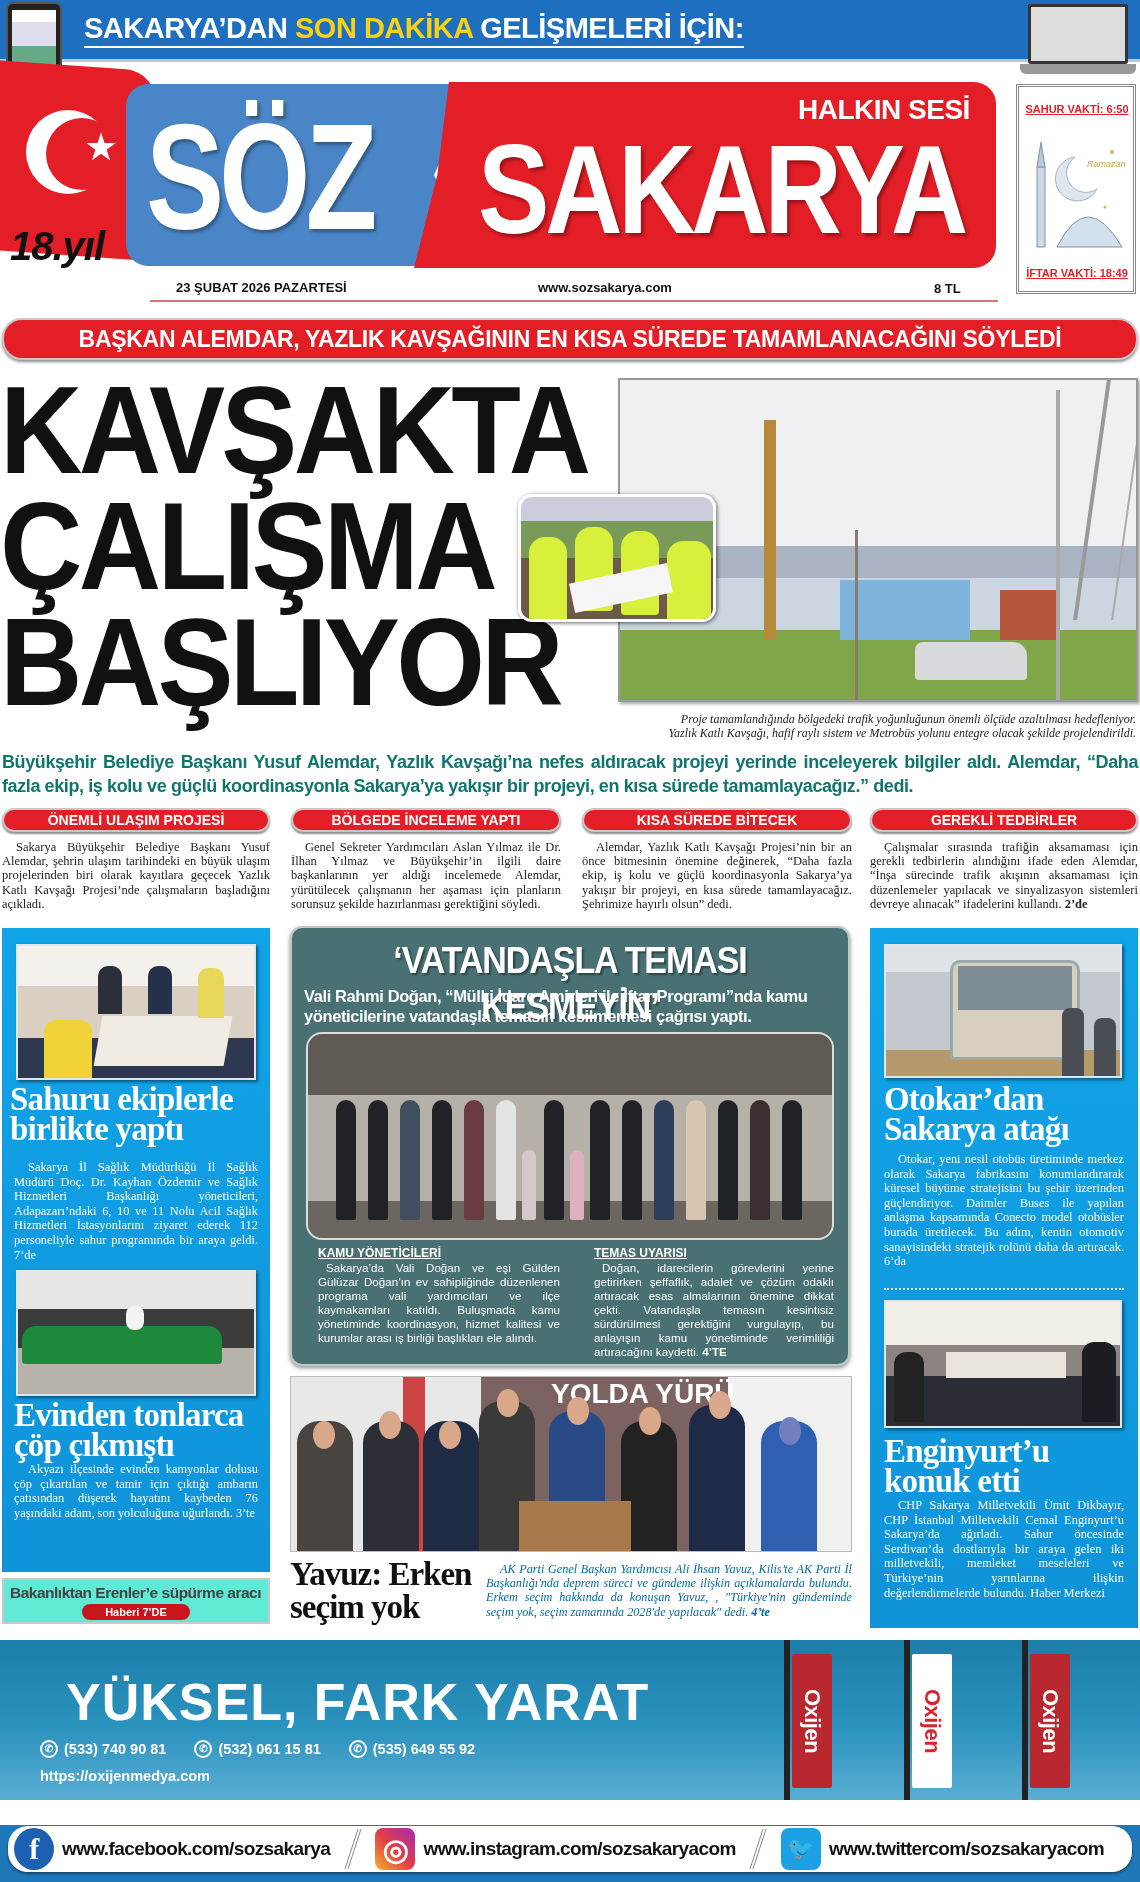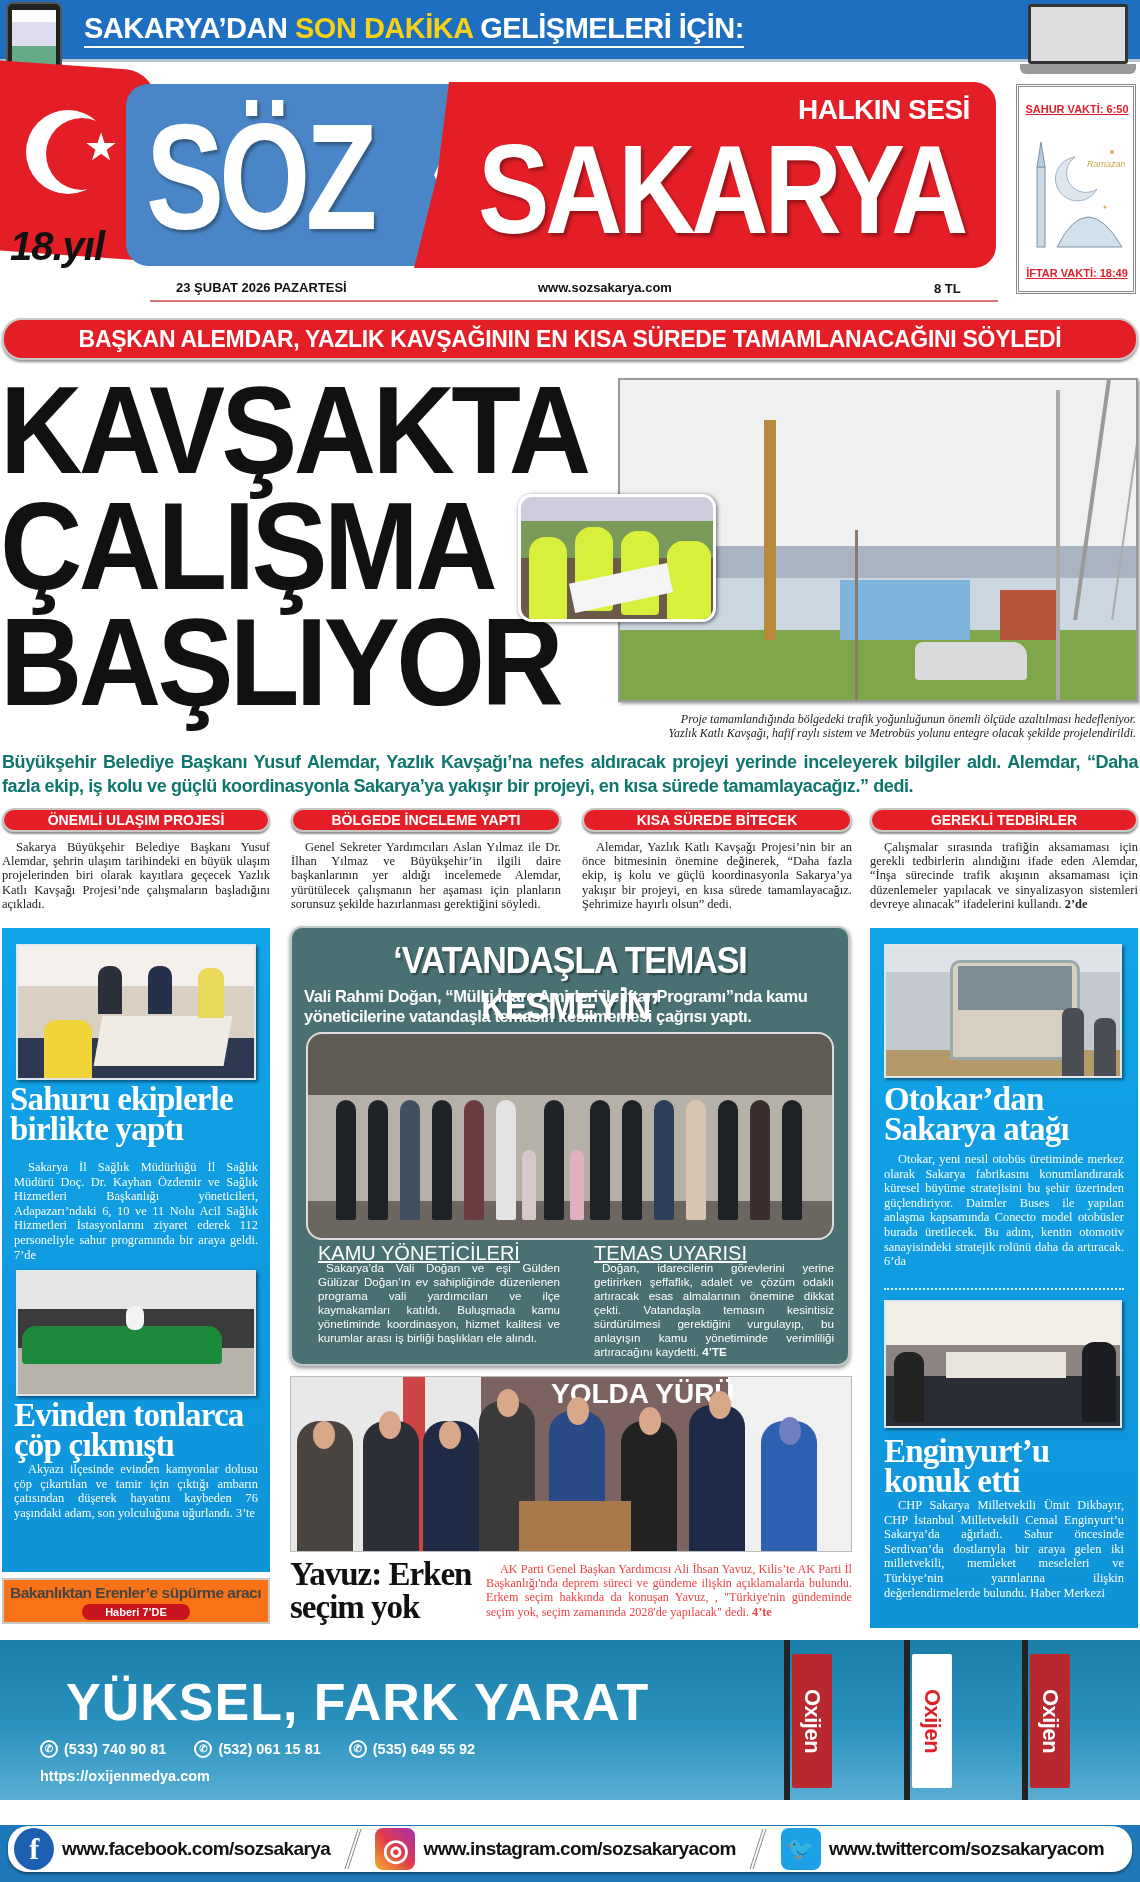--- a/index.html
+++ b/index.html
@@ -76,33 +76,33 @@
   .serif-body { font-family: "Liberation Serif", serif; color: #fff; font-size: 12.4px; line-height: 14.6px; text-align: justify; text-indent: 14px; }
   .serif-body b { font-weight: normal; }
 
   
   .teal-box { left: 290px; top: 926px; width: 560px; height: 440px; background: #497173; border-radius: 12px; border: 2px solid #bfc8c8; box-shadow: 0 2px 4px rgba(0,0,0,.45); }
   .teal-title { left: 300px; top: 938px; width: 540px; text-align: center; font-weight: bold; font-size: 37px; color: #fff; letter-spacing: -1.2px; transform: scaleX(0.92); line-height: 46px; text-shadow: 2px 2px 2px rgba(0,0,0,.4); }
   .teal-sub { left: 304px; top: 986px; width: 534px; font-weight: bold; font-size: 16.5px; line-height: 20px; color: #fff; letter-spacing: -0.4px; }
   .teal-photo { left: 306px; top: 1032px; width: 528px; height: 208px; border-radius: 16px; border: 2px solid #ddd; overflow: hidden; background: linear-gradient(#5f5a54 0 30%, #b5b0a8 30% 82%, #6c6660 82%); }
   .teal-photo .person { position: absolute; bottom: 18px; width: 20px; height: 120px; background: #1f2328; border-radius: 10px 10px 2px 2px; }
   .teal-photo .kid { position: absolute; bottom: 18px; width: 14px; height: 70px; background: #d6c8c8; border-radius: 7px 7px 2px 2px; }
-  .teal-col-head { font-family: "Liberation Sans", sans-serif; font-weight: normal; font-size: 20px; text-decoration: underline; color: #fff; line-height: 16px; }
+  .teal-col-head { font-family: "Liberation Sans", sans-serif; font-weight: bold; font-size: 12px; text-decoration: underline; color: #fff; line-height: 16px; }
   .teal-col-text { font-family: "Liberation Sans", sans-serif; font-size: 11.6px; line-height: 14px; color: #fff; text-align: justify; text-indent: 8px; }
 
   
   .yavuz-photo { left: 290px; top: 1376px; width: 562px; height: 176px; border: 1px solid #bbb; overflow: hidden; background: linear-gradient(90deg, #e8e8e8 0 20%, #c44 20% 24%, #e8e8e8 24% 34%, #7d6262 34% 78%, #f0f0f0 78%); }
   .yavuz-photo .suit { position: absolute; bottom: 0; width: 56px; height: 130px; border-radius: 22px 22px 0 0; background: #2c2f36; }
   .yavuz-photo .head { position: absolute; width: 22px; height: 28px; border-radius: 50%; background: #d9a88a; }
   .yavuz-photo .podium { position: absolute; left: 228px; top: 124px; width: 112px; height: 52px; background: #a8794a; }
   .yavuz-head { left: 290px; top: 1558px; font-family: "Liberation Serif", serif; font-weight: bold; font-size: 33px; line-height: 33px; color: #111; letter-spacing: -1px; }
-  .yavuz-body { left: 486px; top: 1562px; width: 366px; font-family: "Liberation Serif", serif; font-size: 12.2px; line-height: 14.2px; color: #ef4444; text-align: justify; text-indent: 14px; }
-
-  
-  .mini-box { left: 2px; top: 1578px; width: 268px; height: 46px; border: 2px solid #c8c8c8; background: #f97316; }
+  .yavuz-body { left: 486px; top: 1562px; width: 366px; font-family: "Liberation Serif", serif; font-size: 12.2px; line-height: 14.2px; color: #0369a1; text-align: justify; text-indent: 14px; font-style: italic; }
+
+  
+  .mini-box { left: 2px; top: 1578px; width: 268px; height: 46px; border: 2px solid #c8c8c8; background: #5eead4; }
   .mini-title { position: absolute; left: 6px; top: 4px; font-weight: bold; font-size: 15.5px; color: #444; letter-spacing: -0.5px; white-space: nowrap; }
   .mini-pill { position: absolute; left: 78px; top: 24px; width: 108px; height: 16px; background: #c8141c; border-radius: 8px; color: #fff; font-size: 11px; font-weight: bold; text-align: center; line-height: 16px; }
 
   
   .ad { left: 0; top: 1640px; width: 1140px; height: 160px; background: linear-gradient(180deg, #1b7ea8 0%, #2b93bf 55%, #5aaed3 100%); overflow: hidden; }
   .ad-title { left: 38px; top: 1672px; font-weight: bold; font-size: 52px; color: #fff; letter-spacing: 1px; line-height: 60px; margin-left: 28px; }
   .ad-phone { font-size: 14.5px; color: #fff; font-weight: bold; display: flex; align-items: center; gap: 6px; }
   .ad-phone .ring { width: 18px; height: 18px; border: 2px solid #fff; border-radius: 50%; font-size: 10px; text-align: center; line-height: 14px; }
   .ad-url { left: 40px; top: 1768px; font-size: 14.5px; color: #fff; font-weight: bold; }
   .banner-pole { width: 6px; height: 160px; background: #222; }

